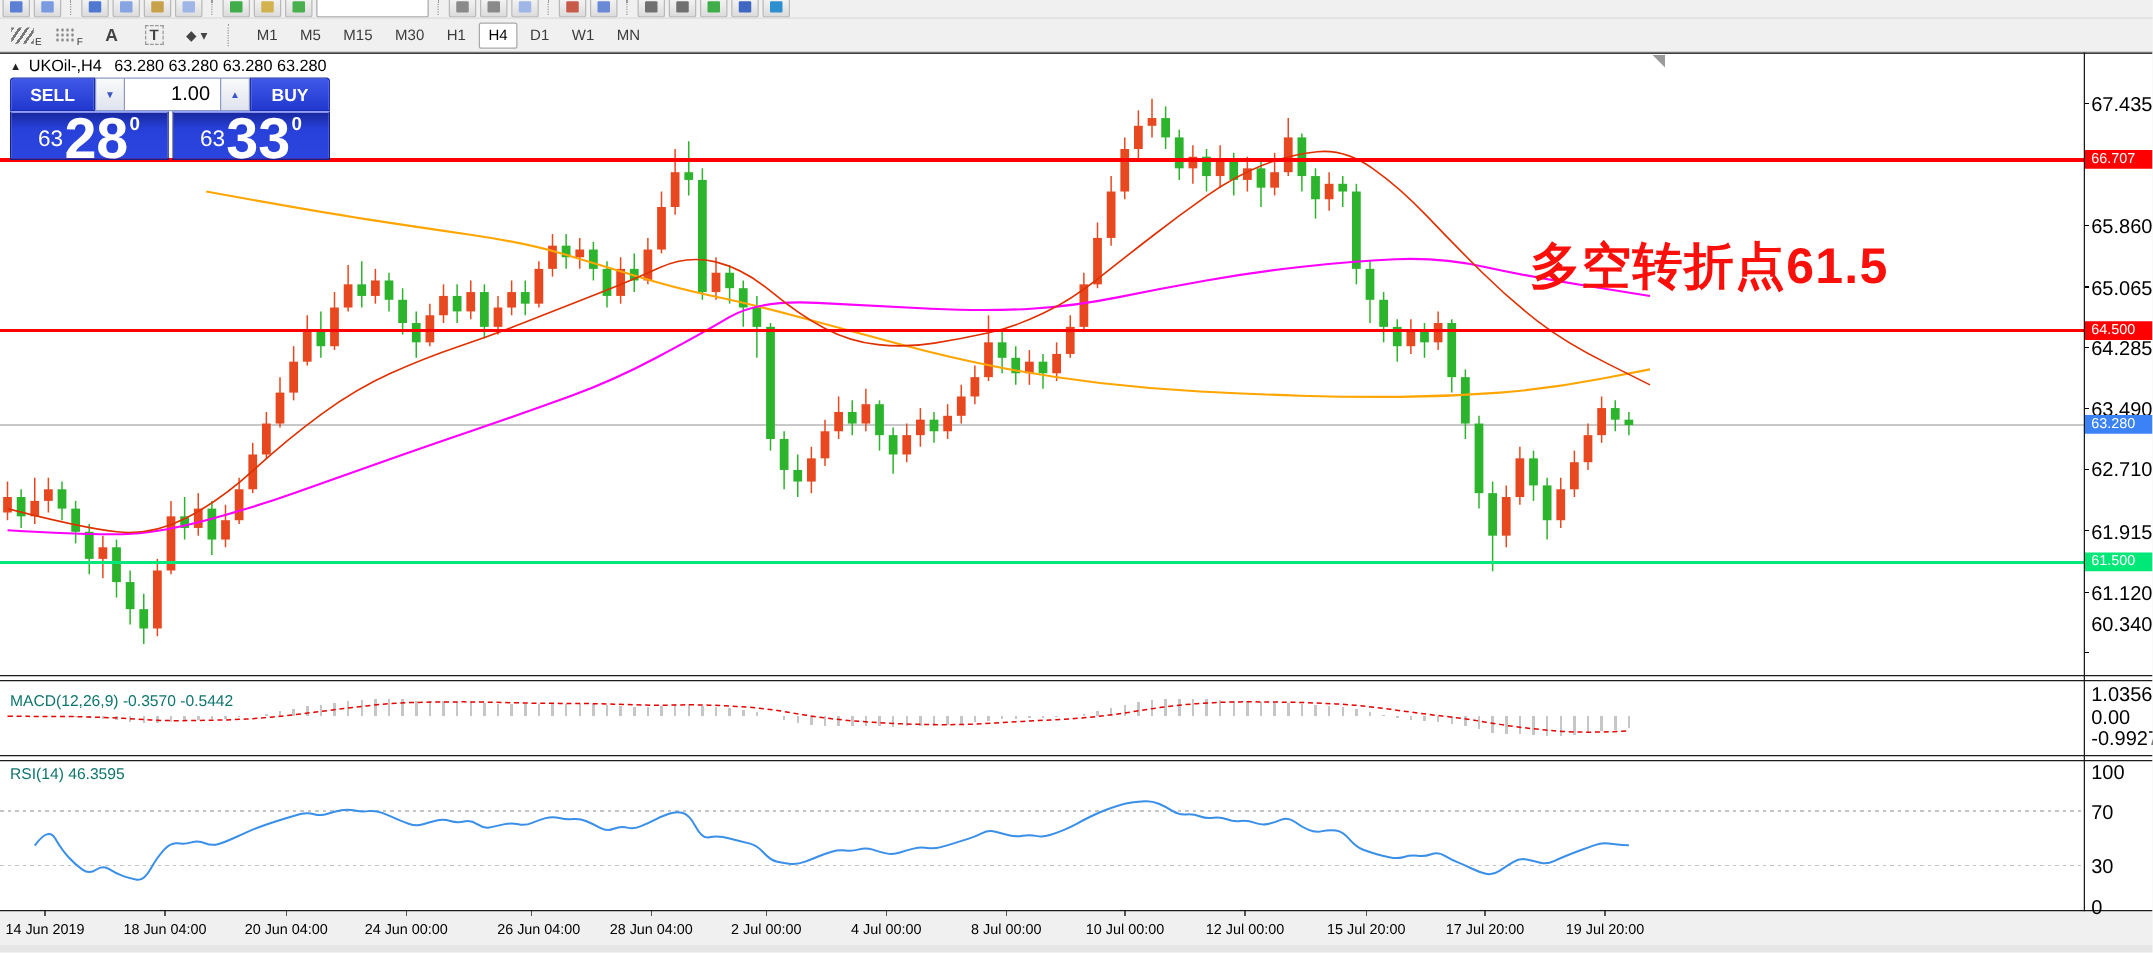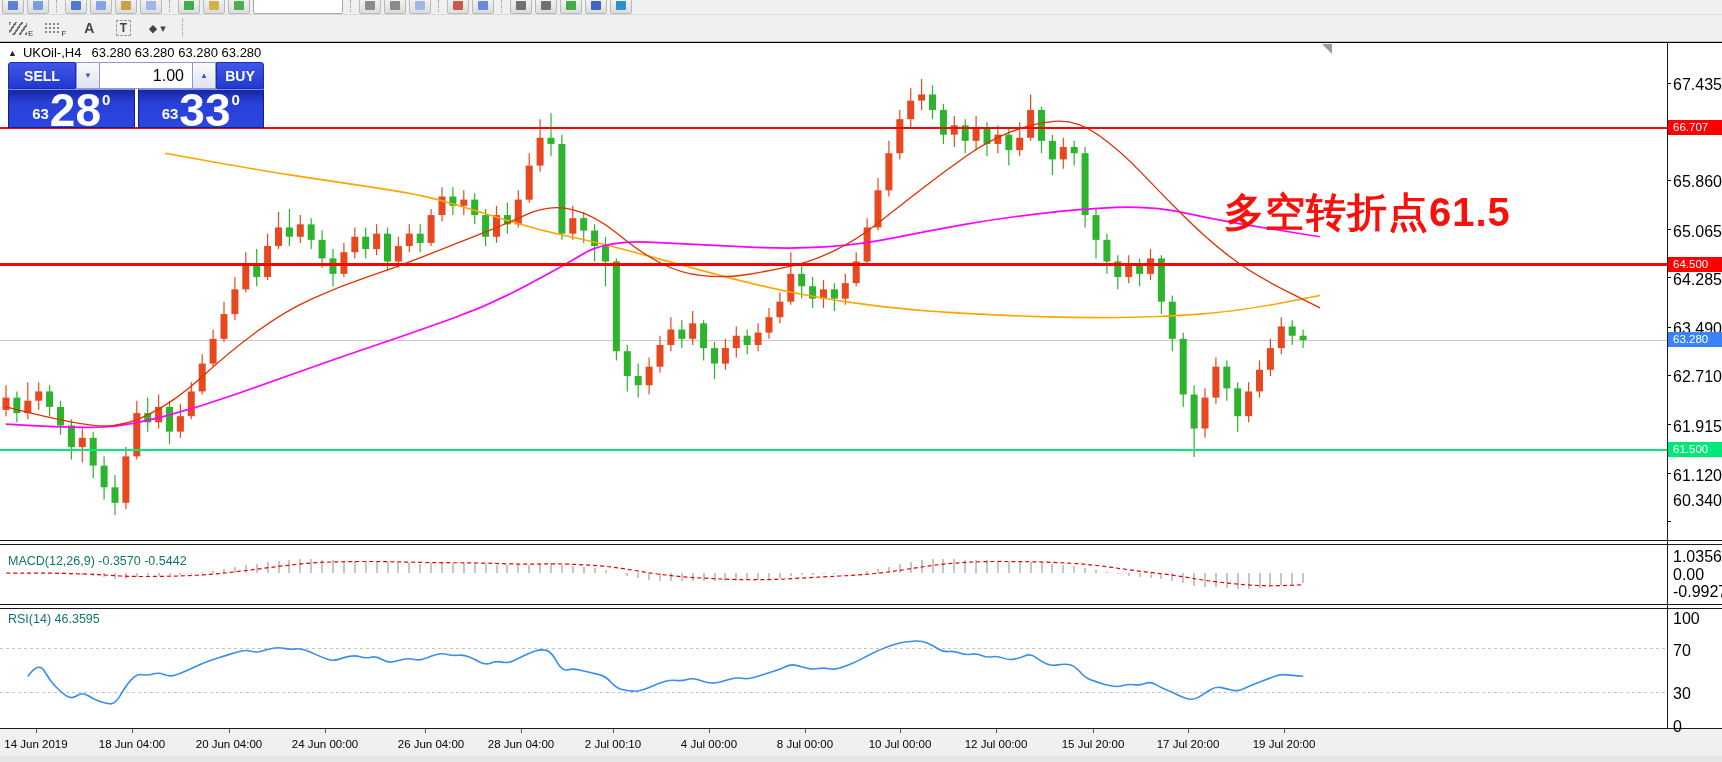--- a/index.html
+++ b/index.html
@@ -46,26 +46,26 @@
   #annot{left:1224px;top:185px;z-index:4;font-size:40px;font-weight:bold;color:#fb0f0a;white-space:nowrap;letter-spacing:1px}
   
   #trade{left:8px;top:62px;width:256px;height:72px;z-index:5;font-family:"Liberation Sans",sans-serif}
   #trade .row{display:flex;height:27px}
   #trade .btn{background:linear-gradient(#4058e8,#2138cf);border:1px solid #1a2db0;color:#fff;font-size:14px;
               font-weight:bold;display:flex;align-items:center;justify-content:center}
   #trade .btn.sell{width:66px;border-radius:3px 0 0 0}
   #trade .btn.buy{width:44px;flex:1;border-radius:0 3px 0 0}
   #trade .spin{width:22px;background:linear-gradient(#fafafa,#dfe3ef);border:1px solid #8d9ac2;display:flex;
                align-items:center;justify-content:center;font-size:8px;color:#3a56c8}
-  #trade .vol{width:92px;background:#fff;border-top:1px solid #8d9ac2;border-bottom:1px solid #8d9ac2;
+  #trade .vol{width:76px;background:#fff;border-top:1px solid #8d9ac2;border-bottom:1px solid #8d9ac2;
               font-size:16px;color:#000;display:flex;align-items:center;justify-content:flex-end;padding-right:8px;box-sizing:border-box}
   #trade .prices{display:flex;gap:3px;height:39px;margin-top:0}
   #trade .pbox{flex:1;background:linear-gradient(180deg,#18279f 0%,#2740d8 35%,#2b46e0 100%);border:1px solid #141f8a;
                border-top:1px solid #7f90ff;color:#fff;display:flex;align-items:flex-end;justify-content:center;padding-bottom:2px}
-  #trade .pbox .small{font-size:15px;font-weight:bold;margin-bottom:3px}
+  #trade .pbox .small{font-size:18px;font-weight:normal;margin-bottom:3px}
   #trade .pbox .big{font-size:46px;font-weight:bold;line-height:30px;margin:0 1px}
   #trade .pbox .sup{font-size:15px;font-weight:bold;align-self:flex-start;margin-top:1px}
 </style>
 </head>
 <body>
 
 <div id="tb1">
     <span class="ticon">
       <span class="chip" style="background: rgb(91, 127, 212);"></span>
     </span>
@@ -141,20 +141,31 @@
         <span class="dots"></span>
         <span class="subl">F</span>
       </span>
       <span class="dtool" style="font-weight: bold; font-size: 14px;">A</span>
       <span class="dtool">
         <span class="tbox">T</span>
       </span>
       <span class="dtool" style="font-size: 11px;">◆ ▾</span>
     </span>
   <span class="vsep"></span>
+  <span id="tfbtns" style="display:flex;align-items:center">
+      <span class="tfbtn">M1</span>
+      <span class="tfbtn">M5</span>
+      <span class="tfbtn">M15</span>
+      <span class="tfbtn">M30</span>
+      <span class="tfbtn">H1</span>
+      <span class="tfbtn active">H4</span>
+      <span class="tfbtn">D1</span>
+      <span class="tfbtn">W1</span>
+      <span class="tfbtn">MN</span>
+    </span>
 </div>
 
 <div id="chartbg" class="abs"></div>
 <div id="timestrip" class="abs">
     <span class="bevel"></span>
   </div>
 <div class="pline" style="top:540px"></div>
 <div class="pline" style="top:544px"></div>
 <div class="pline" style="top:604px"></div>
 <div class="pline" style="top:608px"></div>
@@ -616,21 +627,21 @@
     <div class="badge" style="top: 120.041px; background: rgb(255, 0, 0);">66.707</div>
     <div class="badge" style="top: 256.588px; background: rgb(255, 0, 0);">64.500</div>
     <div class="badge" style="top: 332.07px; background: #3b82f6;">63.280</div>
     <div class="badge" style="top: 442.198px; background: rgb(0, 232, 120);">61.500</div>
     <div class="timelabel" style="left: 36px;">14 Jun 2019</div>
     <div class="timelabel" style="left: 132px;">18 Jun 04:00</div>
     <div class="timelabel" style="left: 229px;">20 Jun 04:00</div>
     <div class="timelabel" style="left: 325px;">24 Jun 00:00</div>
     <div class="timelabel" style="left: 408px; margin-left: 23px;">26 Jun 04:00</div>
     <div class="timelabel" style="left: 521px;">28 Jun 04:00</div>
-    <div class="timelabel" style="left: 613px;">2 Jul 00:10</div>
+    <div class="timelabel" style="left: 613px;">2 Jul 00:00</div>
     <div class="timelabel" style="left: 709px;">4 Jul 00:00</div>
     <div class="timelabel" style="left: 805px;">8 Jul 00:00</div>
     <div class="timelabel" style="left: 900px;">10 Jul 00:00</div>
     <div class="timelabel" style="left: 996px;">12 Jul 00:00</div>
     <div class="timelabel" style="left: 1093px;">15 Jul 20:00</div>
     <div class="timelabel" style="left: 1188px;">17 Jul 20:00</div>
     <div class="timelabel" style="left: 1284px;">19 Jul 20:00</div>
   </div>
 
 </body></html>

